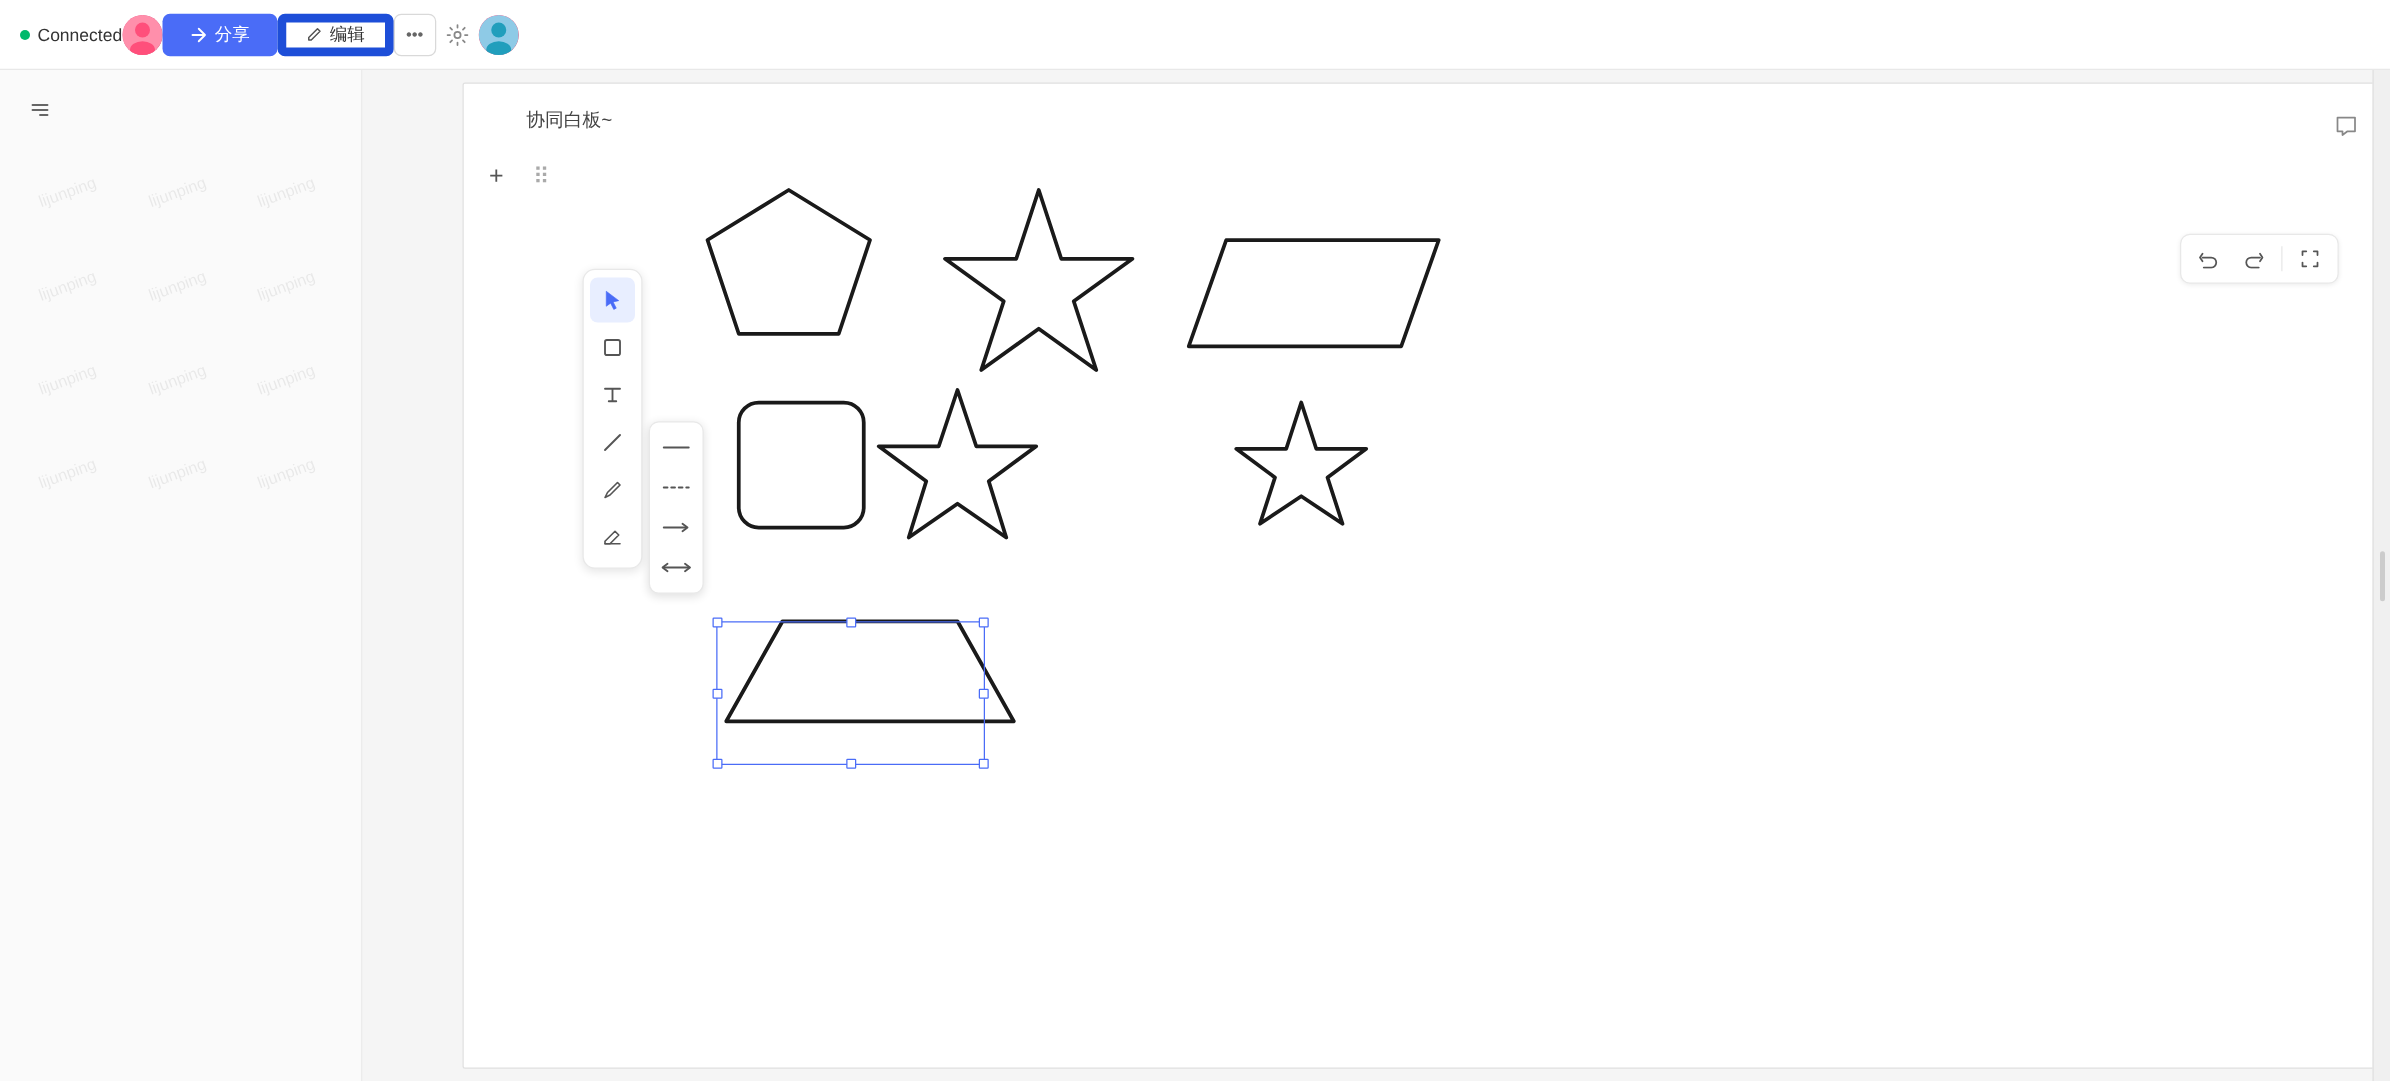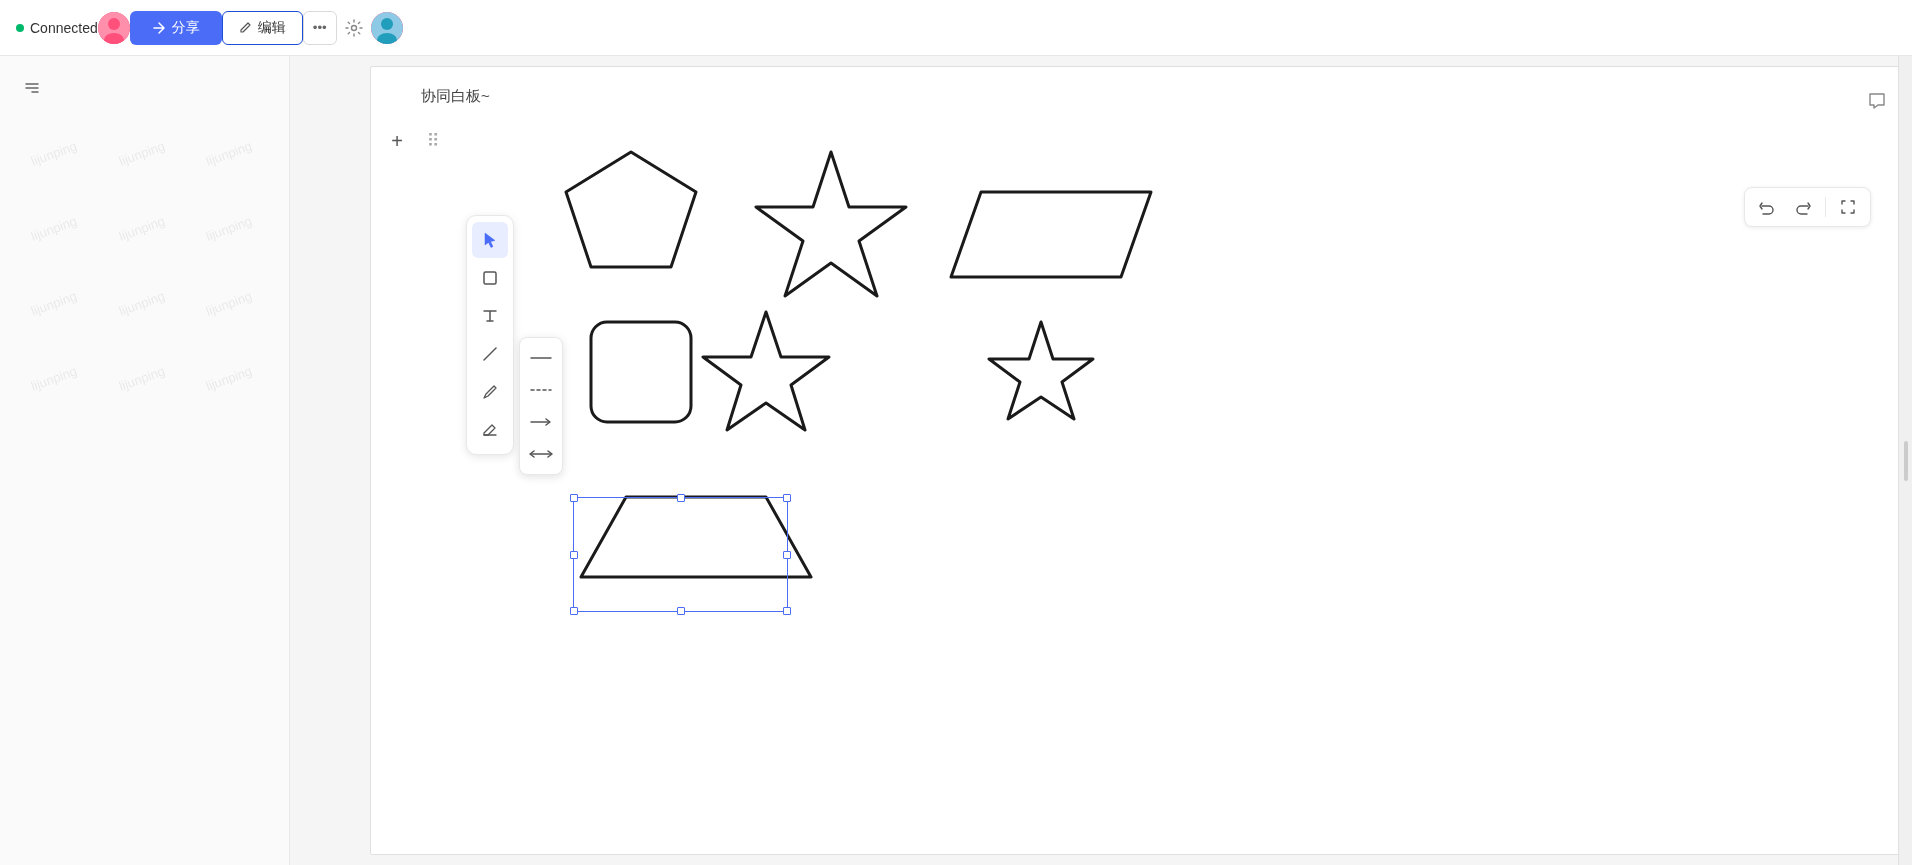--- a/index.html
+++ b/index.html
@@ -24,21 +24,21 @@
     .cloud-icon { font-size: 14px; }
     .header-right { display: flex; align-items: center; }
     .status-connected { display: flex; align-items: center; gap: 6px; font-size: 14px; color: #333; }
     .status-dot { width: 8px; height: 8px; border-radius: 50%; background: #00b96b; }
     .avatar { width: 32px; height: 32px; border-radius: 50%; background: linear-gradient(135deg, #ff6b9d, #c44569); display: flex; align-items: center; justify-content: center; font-size: 12px; overflow: hidden; }
     .share-btn {
       height: 34px; padding: 0 22px; background: #4a6cf7; border: none; border-radius: 6px;
       color: #fff; font-size: 14px; cursor: pointer; display: flex; align-items: center; gap: 6px;
     }
     .edit-btn {
-      height: 34px; padding: 0 16px; background: none; border: 1px solid #1d4ed8; border-radius: 6px;
+      height: 34px; padding: 0 16px; background: none; border: 7px solid #1d4ed8; border-radius: 6px;
       color: #333; font-size: 14px; cursor: pointer; display: flex; align-items: center; gap: 6px;
     }
     .more-btn {
       width: 34px; height: 34px; background: none; border: 1px solid #d9d9d9; border-radius: 6px;
       cursor: pointer; display: flex; align-items: center; justify-content: center; color: #666;
     }
     .settings-btn {
       width: 34px; height: 34px; background: none; border: none;
       cursor: pointer; display: flex; align-items: center; justify-content: center; color: #666;
     }

